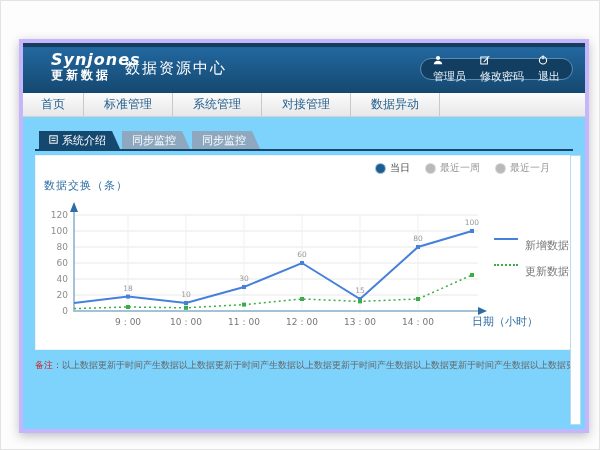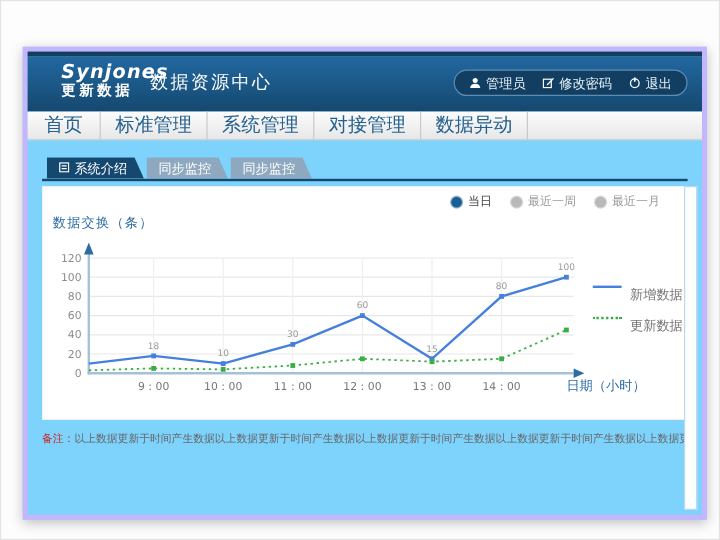--- a/index.html
+++ b/index.html
@@ -8,26 +8,26 @@
           border:4px solid #c4b5fd;box-shadow:0 3px 10px rgba(0,0,0,.25);}
   
   .header{position:absolute;left:0;top:0;width:100%;height:46px;border-top:4px solid #143d5e;
           background:linear-gradient(#2268a0,#15486f);}
   .logo{position:absolute;left:28px;top:4px;color:#fff;line-height:1.1;}
   .logo .en{font-style:italic;font-weight:bold;font-size:16px;letter-spacing:1px;}
   .logo .cn{font-weight:bold;font-size:12px;letter-spacing:3px;}
   .app-title{position:absolute;left:102px;top:12px;color:#fff;font-size:15px;letter-spacing:2px;}
   .user-pill{position:absolute;right:12px;top:11px;height:20px;display:flex;align-items:center;gap:14px;
              padding:0 12px;border:1px solid #5d8bb4;border-radius:11px;background:#123f61;}
-  .user-pill .item{display:flex;align-items:center;gap:4px;color:#e8f1f8;font-size:11px;cursor:pointer;white-space:nowrap;}
+  .user-pill .item{display:flex;gap:4px;color:#e8f1f8;font-size:11px;cursor:pointer;white-space:nowrap;flex-direction:column;}
   .user-pill svg{display:block;}
   
   .navbar{position:absolute;left:0;top:50px;width:100%;height:23px;display:flex;align-items:stretch;
           background:linear-gradient(#fcfcfc,#e7e7e7);border-bottom:1px solid #d2d2d2;}
-  .nav-item{display:flex;align-items:center;justify-content:center;color:#25618f;font-size:16px;
+  .nav-item{display:flex;align-items:center;justify-content:center;color:#25618f;font-size:12px;
             border-right:1px solid #c9c9c9;cursor:pointer;}
   .nav-item:nth-child(1){width:60px;}
   .nav-item:nth-child(n+2){width:88px;}
   
   .tabs{position:absolute;left:16px;top:88px;height:18px;display:flex;gap:2px;}
   .tab{display:flex;align-items:center;justify-content:flex-start;gap:4px;color:#fff;font-size:11px;
        padding:0 14px 0 10px;cursor:pointer;clip-path:polygon(0 0,calc(100% - 8px) 0,100% 100%,0 100%);}
   .tab.active{background:#15486f;}
   .tab.inactive{background:#8ea9bf;}
   .tab-underline{position:absolute;left:12px;top:106px;width:538px;height:2px;background:#15486f;}

